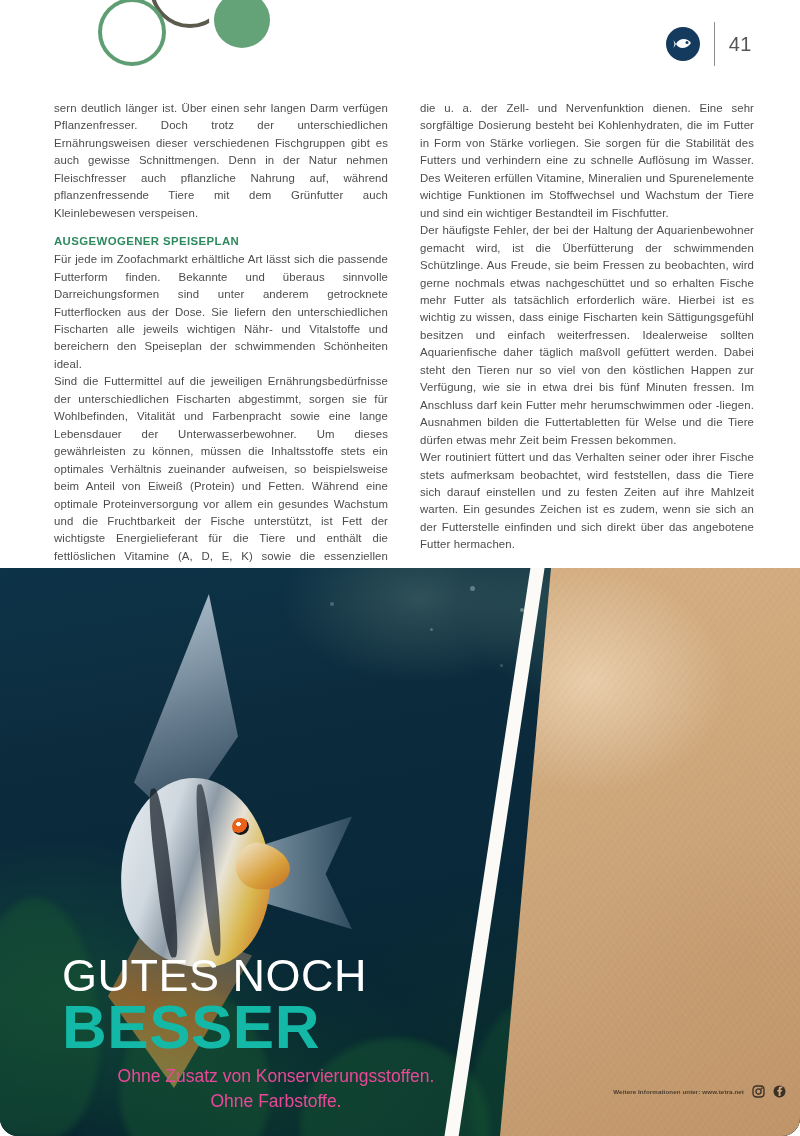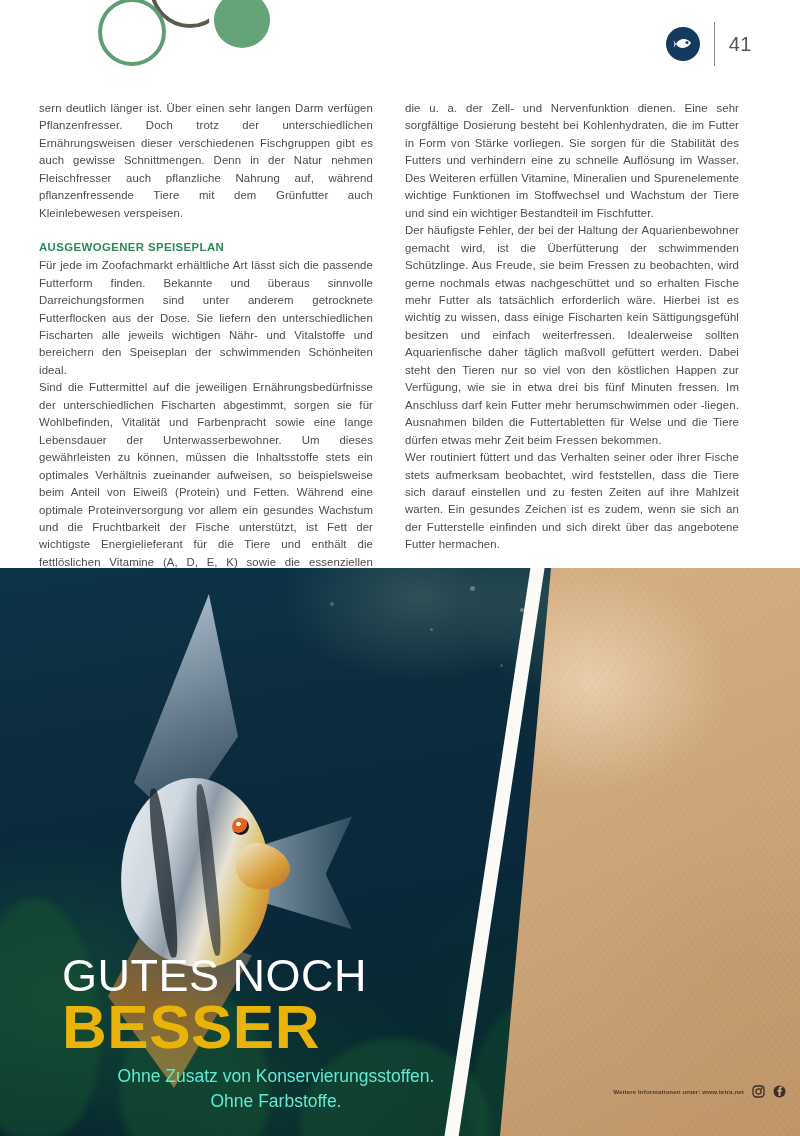--- a/index.html
+++ b/index.html
@@ -11,20 +11,21 @@
     font-family: "Liberation Sans", sans-serif;
     overflow: hidden;
   }
 
   .page {
     position: relative;
     width: 800px;
     height: 1136px;
     background: #ffffff;
     overflow: hidden;
+    border-radius: 18px;
   }
 
   
   .header {
     position: absolute;
     top: 0; left: 0;
     width: 800px;
     height: 100px;
   }
 
@@ -83,44 +84,45 @@
     font-size: 20px;
     color: #555555;
     font-weight: 400;
     letter-spacing: .5px;
   }
 
   
   .columns {
     position: absolute;
     top: 100px;
-    left: 39px;
+    left: 48px;
     width: 712px;
     display: flex;
     gap: 32px;
+    justify-content: center;
   }
   .col { width: 334px; }
 
   .col p {
     font-size: 11.4px;
     line-height: 17.45px;
     color: #4c4c4c;
     text-align: justify;
     margin: 0;
     letter-spacing: .01em;
   }
   .col p + p { margin-top: 0; }
 
   .col h2 {
     font-size: 11.4px;
     line-height: 17px;
     font-weight: bold;
     color: #2d8a5d;
     letter-spacing: .035em;
-    margin-top: 17px;
+    margin-top: 11px;
     margin-bottom: 1px;
   }
 
   
   .ad {
     position: absolute;
     left: 0;
     top: 568px;
     width: 800px;
     height: 568px;
@@ -253,32 +255,32 @@
   .hl-1 {
     font-size: 45px;
     font-weight: 400;
     color: #ffffff;
     letter-spacing: .5px;
     line-height: 48px;
   }
   .hl-2 {
     font-size: 62px;
     font-weight: bold;
-    color: #eab308;
+    color: #14b8a6;
     letter-spacing: .5px;
     line-height: 62px;
     margin-top: -4px;
   }
   .ad-sub {
     position: absolute;
     left: 46px;
     bottom: 22px;
     width: 460px;
     text-align: center;
-    color: #5eead4;
+    color: #ec4899;
     font-size: 17.5px;
     line-height: 25px;
     font-weight: 400;
   }
 
   .ad-footer {
     position: absolute;
     right: 14px;
     bottom: 38px;
     display: flex;

